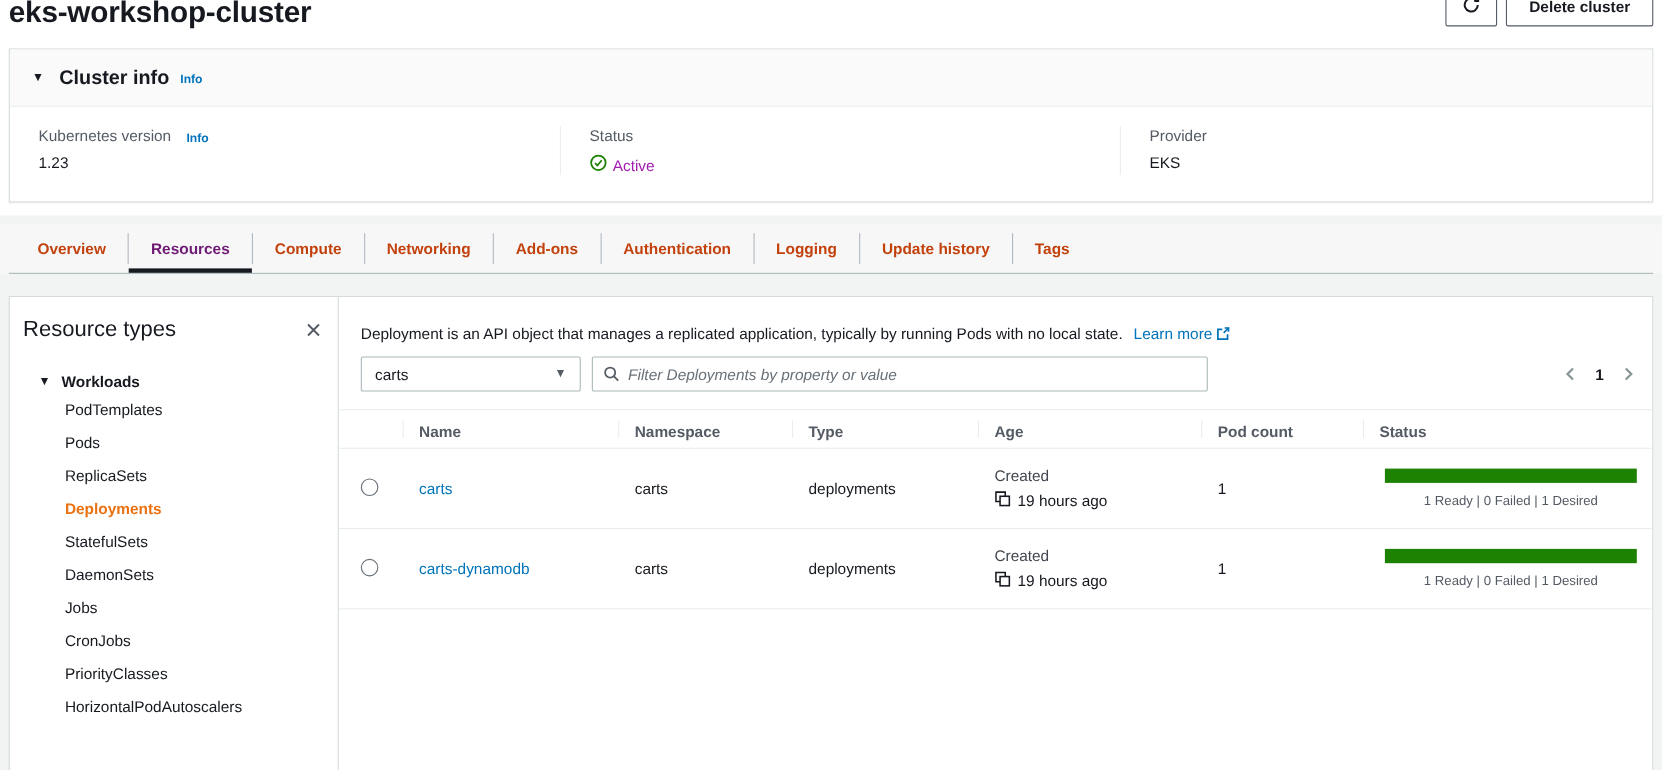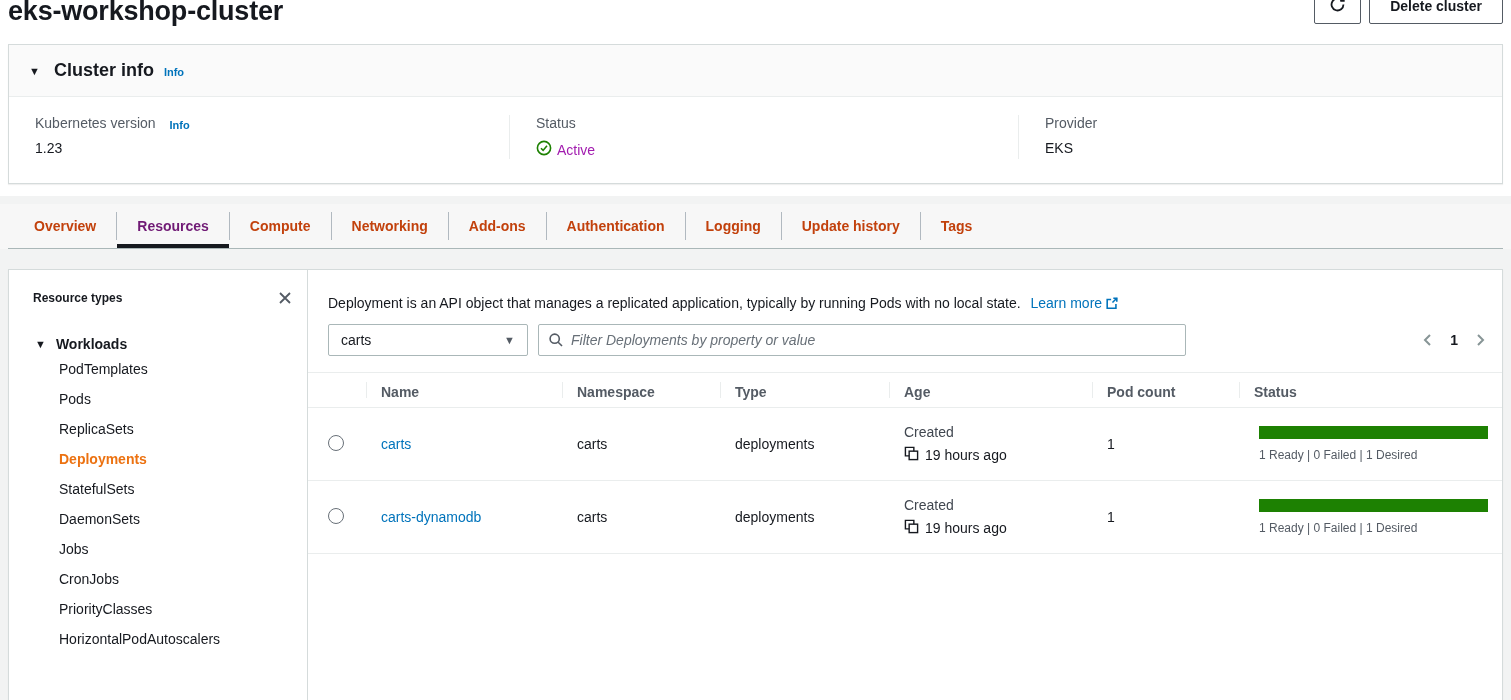--- a/index.html
+++ b/index.html
@@ -41,21 +41,21 @@
   .tab { padding:14px 20px 10px; font-weight:700; color:#c2410c; cursor:pointer;
          border-bottom:4px solid transparent; white-space:nowrap; }
   .tab.active { color:#701a75; border-bottom-color:#16191f; }
   .tab-div { width:1px; background:#b1b9c0; margin:8px 0; }
 
   
   .content { display:flex; margin:20px 8px 0; height:450px; background:#fff;
              border:1px solid #d5dbdb; box-shadow:0 1px 1px rgba(0,0,0,0.06); }
   .sidebar { flex:0 0 299px; border-right:1px solid #d5dbdb; padding:18px 12px; }
   .sidebar-head { display:flex; align-items:center; justify-content:space-between; }
-  .sidebar-title { font-size:12px; font-weight:700;margin-left:12px; }
+  .sidebar-title { font-size:20px; font-weight:400; }
   .close-btn { width:20px; height:20px; display:flex; align-items:center; justify-content:center; cursor:pointer; }
   .res-group { display:flex; align-items:center; margin:28px 0 0 14px; font-weight:700; cursor:pointer; }
   .res-group .caret { margin-right:10px; }
   .res-list { margin-top:2px; }
   .res-item { padding:7px 0 7px 38px; cursor:pointer; color:#16191f; }
   .res-item.active { color:#ec7211; font-weight:700; }
 
   
   .main { flex:1 1 auto; min-width:0; }
   .main-inner { padding:14px 14px 0 20px; }
@@ -64,21 +64,21 @@
   .main-count { color:#687078; font-weight:400; }
   .main-desc { margin-top:10px; }
   .link { color:#0073bb; text-decoration:none; cursor:pointer; }
   .learn-more { margin-left:6px; }
   .ext-ic { margin-left:3px; position:relative; top:2px; }
 
   .filter-row { display:flex; align-items:center; margin-top:13px; }
   .select { width:200px; height:32px; border:1px solid #aab7b8; border-radius:2px; background:#fff;
             display:flex; align-items:center; justify-content:space-between; padding:0 12px; cursor:pointer; }
   .select .caret { margin:0; color:#545b64; }
-  .search-box { position:relative; width:648px; margin-left:10px; }
+  .search-box { position:relative; width:560px; margin-left:10px; }
   .search-box svg { position:absolute; left:10px; top:8px; }
   .search-input { width:100%; height:32px; border:1px solid #aab7b8; border-radius:2px;
                   padding:0 10px 0 32px; font-style:italic; font-size:14px; color:#444;
                   font-family:inherit; }
   .search-input::placeholder { color:#687078; font-style:italic; }
   .pagination { margin-left:auto; display:flex; align-items:center; gap:14px; }
   .page-chevron { cursor:pointer; display:flex; }
   .page-num { font-weight:700; }
 
   
@@ -87,21 +87,21 @@
              padding:11px 0 7px 15px; border-top:1px solid #eaeded; border-bottom:1px solid #eaeded;
              position:relative; }
   thead th:not(:first-child)::before { content:""; position:absolute; left:0; top:9px; bottom:9px;
              width:1px; background:#eaeded; }
   tbody td { padding:16px 0 16px 15px; border-bottom:1px solid #eaeded; vertical-align:middle; }
   td.c-radio { padding-left:20px; }
   .radio { width:16px; height:16px; border:1px solid #687078; border-radius:50%;
            display:inline-block; background:#fff; cursor:pointer; }
   .age-created { color:#414750; }
   .age-rel { display:flex; align-items:center; margin-top:6px; gap:6px; }
-  td.c-status { padding-right:14px; padding-left:20px; }
+  td.c-status { padding-right:14px; padding-left:20px;text-align:center; }
   .status-bar { height:13px; background:#1d8102; width:100%; }
   .status-text { margin-top:9px; font-size:12px; color:#545b64; }
 </style>
 </head>
 <body>
 
 <div class="top-section">
   <div class="page-header">
     <h1 class="page-title">eks-workshop-cluster</h1>
     <div class="page-actions">

